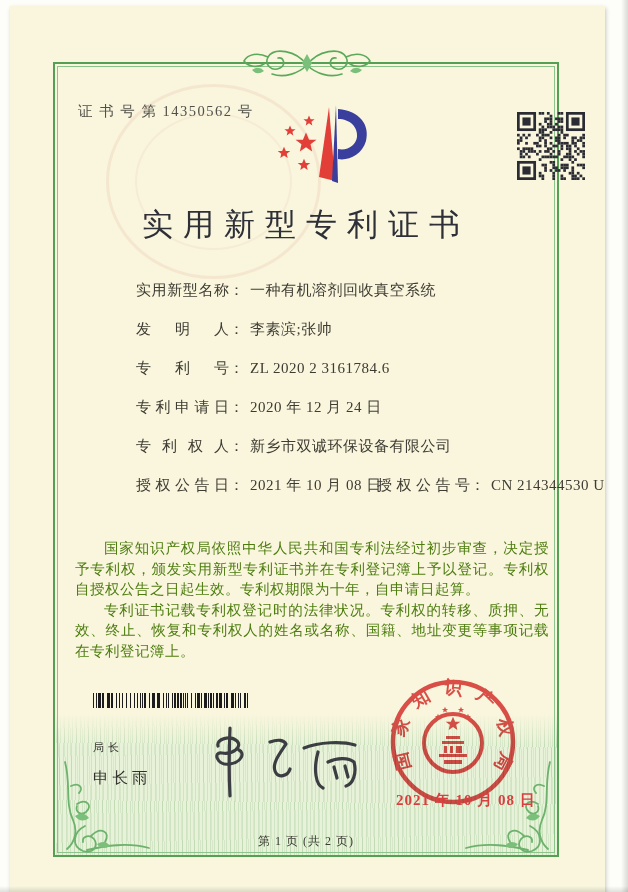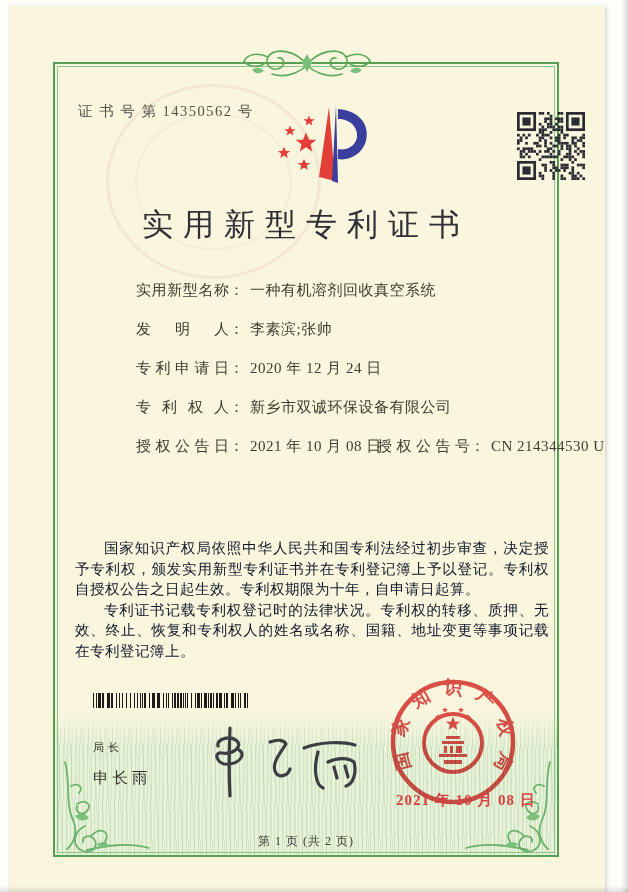--- a/index.html
+++ b/index.html
@@ -49,21 +49,21 @@
 
   .fields { position:absolute; left:92px; top:281px; width:466px; font-size:15px; color:#3e3b33;margin-left:44px; }
   .frow { position:relative; height:39px; white-space:nowrap; }
   .flabel { display:inline-block; width:93px; text-align:justify; text-align-last:justify;
            vertical-align:top; }
   .fcolon { display:inline-block; margin-right:6px; }
   .fvalue { letter-spacing:.5px; }
   .fgroup2 { position:absolute; left:241px; top:0; }
 
   .paras { position:absolute; left:75px; top:538px; width:474px; font-size:14.5px;
-           line-height:20.5px; color:#0f172a; text-align:justify; }
+           line-height:20.5px; color:#4d7c0f; text-align:justify; }
   .paras p { text-indent:2em; letter-spacing:.5px; }
 
   .barcode { position:absolute; left:93px; top:693px; }
 
   .signer-title { position:absolute; left:93px; top:740px; font-size:11px; letter-spacing:4px; color:#33312c; }
   .signer-name  { position:absolute; left:93px; top:768px; font-size:15.5px; letter-spacing:4px; color:#33312c; }
   .signature { position:absolute; left:192px; top:722px; opacity:.88; }
 
   .seal { position:absolute; left:378px; top:667px; mix-blend-mode:multiply; opacity:.93; }
   .seal-date { position:absolute; left:396px; top:791px; font-size:15px; letter-spacing:1px;
@@ -356,20 +356,23 @@
       <div class="title">实用新型专利证书</div>
 
       <div class="fields">
         <div class="frow">
           <span class="flabel">实用新型名称</span><span class="fcolon">：</span><span class="fvalue">一种有机溶剂回收真空系统</span>
         </div>
         <div class="frow">
           <span class="flabel">发明人</span><span class="fcolon">：</span><span class="fvalue">李素滨;张帅</span>
         </div>
         <div class="frow">
+          <span class="flabel">专利号</span><span class="fcolon">：</span><span class="fvalue">ZL 2020 2 3161784.6</span>
+        </div>
+        <div class="frow">
           <span class="flabel">专利申请日</span><span class="fcolon">：</span><span class="fvalue">2020 年 12 月 24 日</span>
         </div>
         <div class="frow">
           <span class="flabel">专利权人</span><span class="fcolon">：</span><span class="fvalue">新乡市双诚环保设备有限公司</span>
         </div>
         <div class="frow">
           <span class="flabel">授权公告日</span><span class="fcolon">：</span><span class="fvalue">2021 年 10 月 08 日</span>
           <span class="fgroup2">
             <span class="flabel">授权公告号</span><span class="fcolon">：</span><span class="fvalue">CN 214344530 U</span>
           </span>

